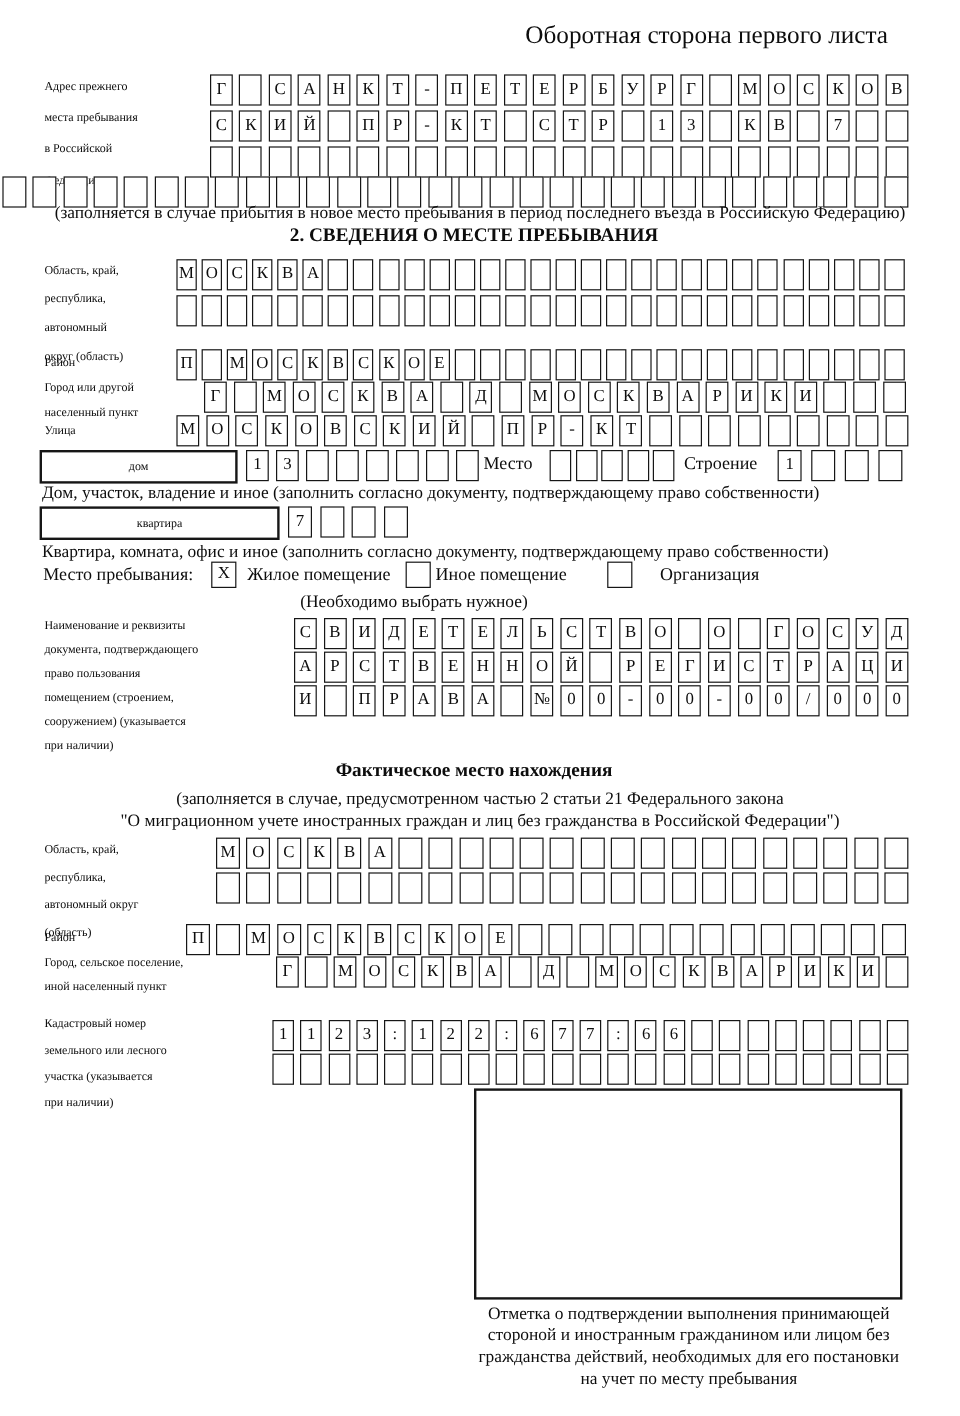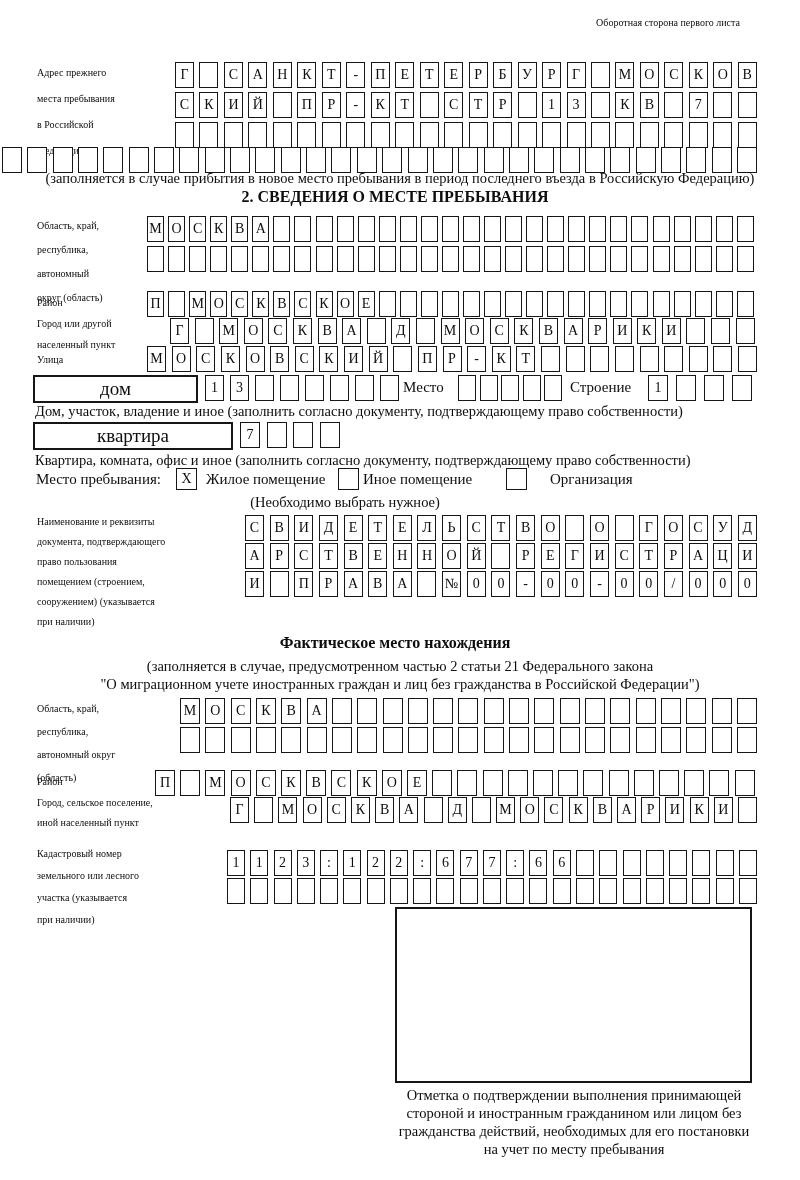--- a/index.html
+++ b/index.html
@@ -10,26 +10,26 @@
   .cap { position:absolute; font-size:14.5px; }
   .hdr { position:absolute; font-weight:bold; font-size:16px; text-align:center; }
 
   .cellrow { position:absolute; display:flex; justify-content:space-between; height:26px; }
   .cell { flex:none; width:var(--cw,19px); height:26px; border:1.7px solid #161616;
           display:flex; align-items:center; justify-content:center;
           font-size:14px; background:#fff; }
 
   .labelbox { position:absolute; border:2px solid #161616; height:28px;
               display:flex; align-items:center; justify-content:center;
-              font-size:19px; background:#fff; }
+              font-size:10px; background:#fff; }
   .chk { position:absolute; width:21px; height:22px; border:1.7px solid #161616;
          display:flex; align-items:center; justify-content:center; font-size:14px; background:#fff; }
   .stampbox { position:absolute; border:2.5px solid #161616; background:#fff; }
   .stampcap { position:absolute; font-size:14.5px; line-height:18px; text-align:center; white-space:pre-line; }
-  .note-right { position:absolute; font-size:10px; text-align:right; }
+  .note-right { position:absolute; font-size:21px; text-align:right; }
 </style>
 </head>
 <body>
 
 <div class="page">
 
   <div class="note-right" style="left:400px; top:17px; width:340px;">Оборотная сторона первого листа</div>
 
   <div class="lbl" style="left:37px; top:60px; width:150px; line-height:26px;">Адрес прежнего
 места пребывания

